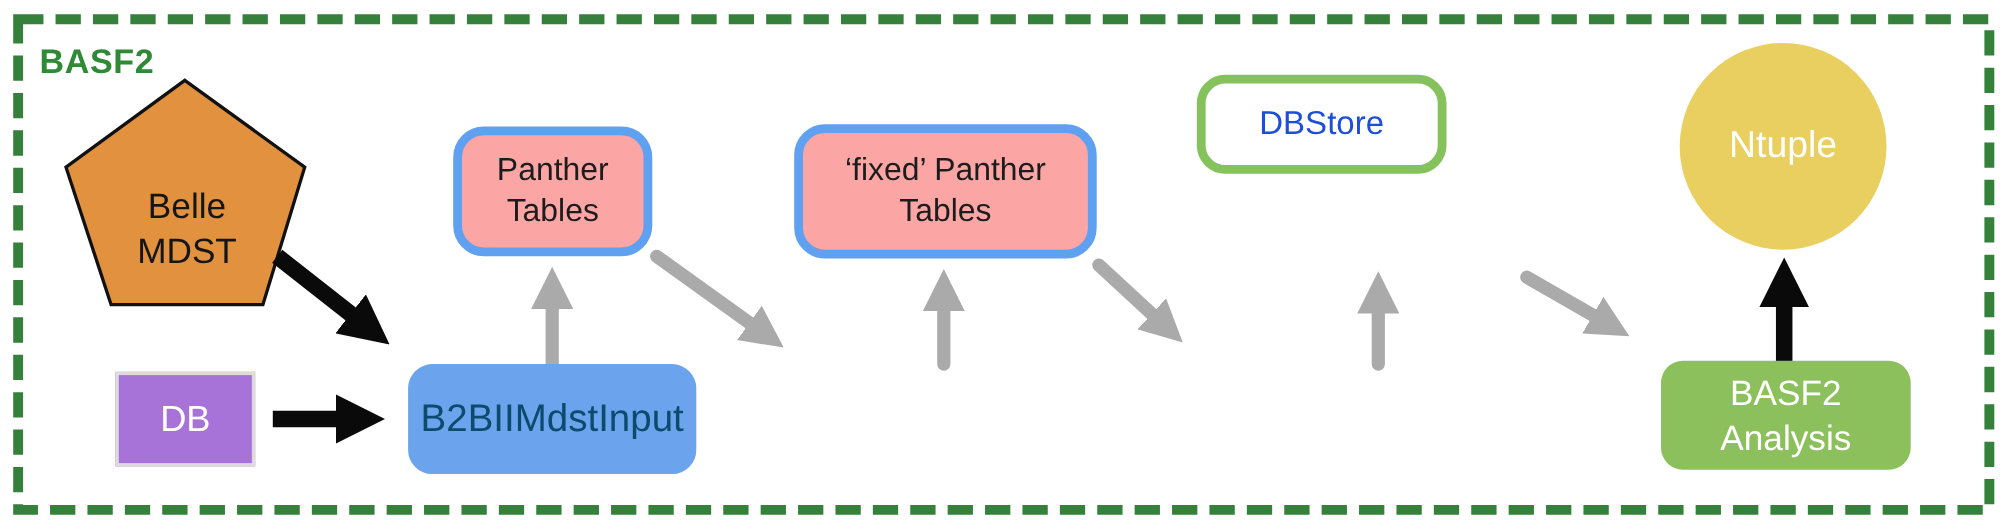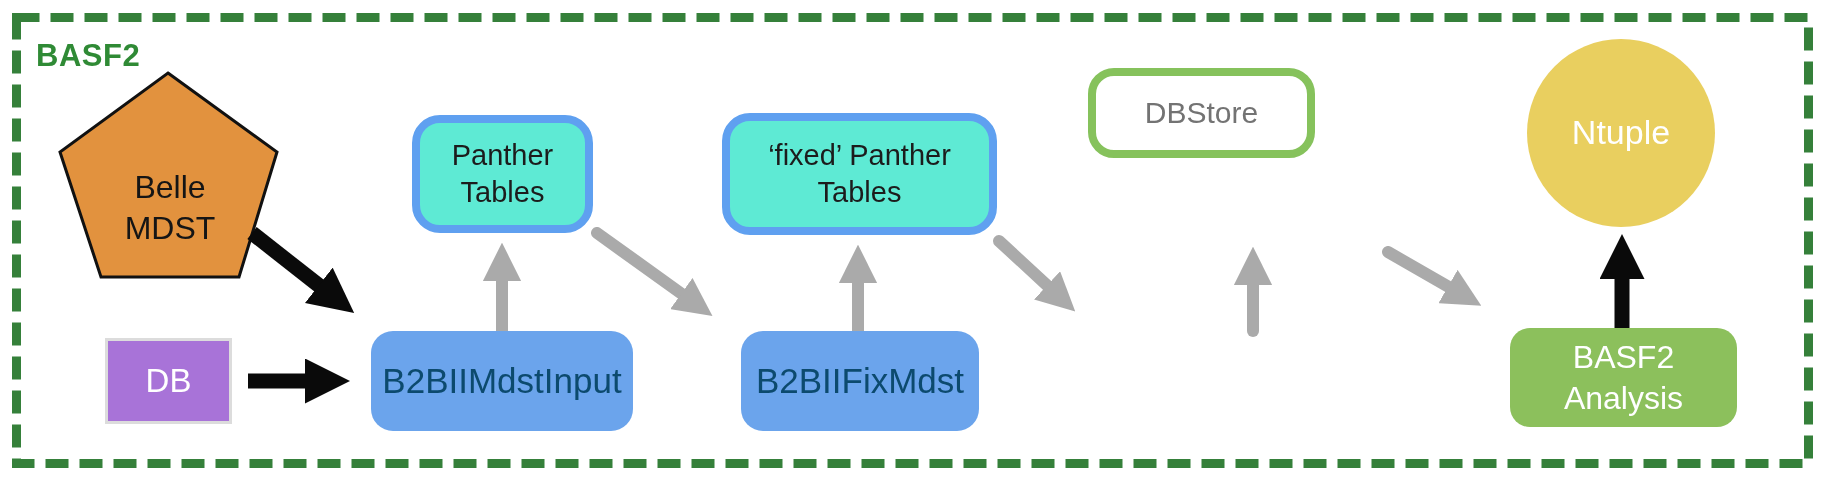--- a/index.html
+++ b/index.html
@@ -23,28 +23,28 @@
     display:flex;align-items:center;justify-content:center;
     text-align:center;white-space:pre-line;line-height:1.28;
   }
   .title{
     position:absolute;left:36px;top:38px;
     font-size:31px;font-weight:bold;color:var(--title-green,#2f8a35);
     letter-spacing:.5px;
   }
   .belle-label{left:83px;top:158px;width:174px;height:100px;font-size:32px;color:#151515;}
   .store{
-    background:#5eead4;border:8px solid var(--blue-outline,#5fa0f0);
+    background:#fca5a5;border:8px solid var(--blue-outline,#5fa0f0);
     border-radius:28px;color:#1c1c1c;
   }
   .panther{left:412px;top:115px;width:181px;height:118px;font-size:29px;}
   .fixed-panther{left:722px;top:113px;width:275px;height:122px;font-size:29px;}
   .green-store{
     background:#ffffff;border:8px solid var(--green-outline,#86c25c);
-    border-radius:26px;color:#737373;font-size:30px;
+    border-radius:26px;color:#1d4ed8;font-size:30px;
   }
   .dbstore{left:1088px;top:68px;width:227px;height:90px;z-index:2;}
   .datastore{left:1145px;top:142px;width:232px;height:93px;z-index:3;}
   .module{
     background:var(--blue,#6ba4ec);border-radius:22px;
     color:#0c4a6e;font-size:35px;
   }
   .mdstinput{left:371px;top:331px;width:262px;height:100px;}
   .fixmdst{left:741px;top:331px;width:238px;height:100px;}
   .convertmdst{left:1087px;top:331px;width:336px;height:100px;}
@@ -99,23 +99,20 @@
   <div class="node belle-label">Belle
 MDST</div>
 
   <div class="node db-box">
     <span>DB</span>
   </div>
 
   <div class="node module mdstinput">
     <span>B2BIIMdstInput</span>
   </div>
-  <div class="node module fixmdst">
-    <span>B2BIIFixMdst</span>
-  </div>
 
   <div class="node store panther">
     <span>Panther
 Tables</span>
   </div>
   <div class="node store fixed-panther">
     <span>‘fixed’ Panther
 Tables</span>
   </div>
 

